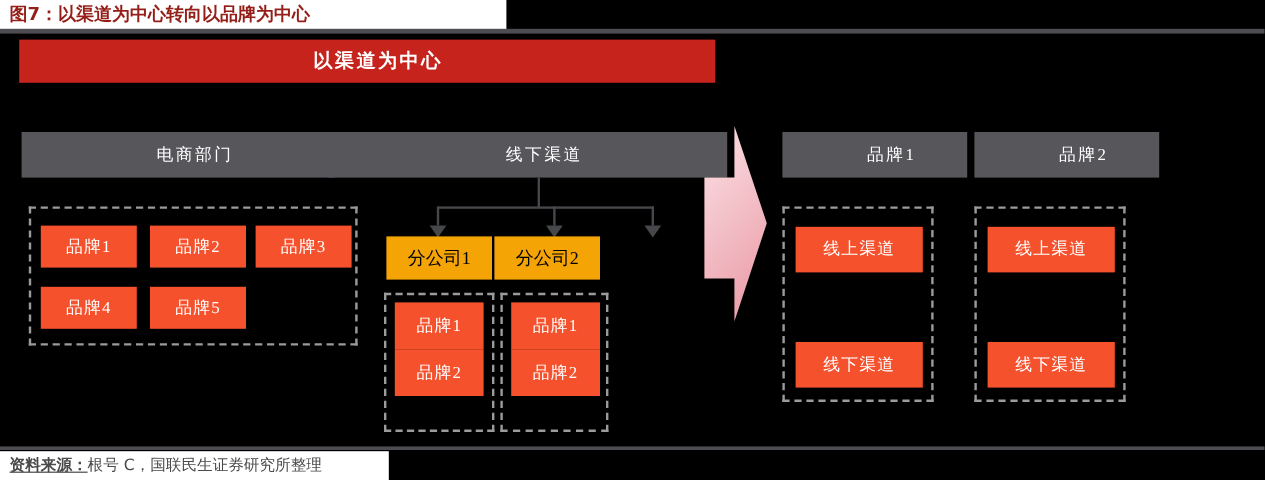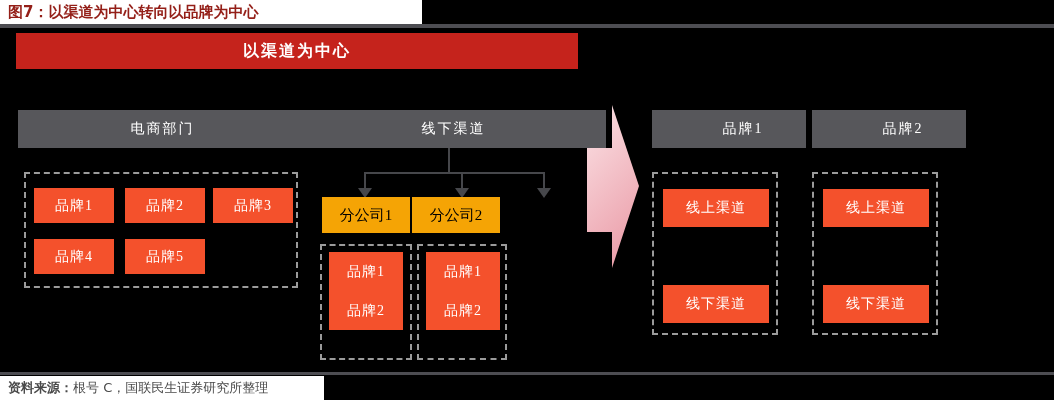--- a/index.html
+++ b/index.html
@@ -11,20 +11,21 @@
   .title-patch{left:0;top:0;width:422px;height:25px;display:flex;align-items:center;}
   .fig-title{margin-left:8px;font-size:15px;font-weight:bold;color:#941F18;white-space:nowrap;}
   .rule{position:absolute;left:0;width:1054px;background:#4D4D52;}
   .top-rule{top:24px;height:4px;}
   .bottom-rule{top:372px;height:3px;}
   .banner{
     position:absolute;top:33px;height:36px;background:#C5231C;color:#fff;
     display:flex;align-items:center;justify-content:center;
     font-size:16px;font-weight:bold;letter-spacing:2px;
     font-family:"Liberation Serif",serif;
+    padding-left:18px;
   }
   .banner-left{left:16px;width:562px;}
   .banner-right{left:651px;width:375px;}
   .ghead{
     position:absolute;top:110px;height:38px;background:#57575B;color:#fff;
     display:flex;align-items:center;justify-content:center;font-size:14px;
     letter-spacing:2px;font-family:"Liberation Serif",serif;padding-left:28px;
   }
   .dashbox{position:absolute;border:2px dashed #9B9B9B;box-sizing:border-box;}
   .chip{
@@ -38,21 +39,21 @@
     font-family:"Liberation Serif",serif;
   }
   .cline{position:absolute;background:#46474B;}
   .ahead{
     position:absolute;width:0;height:0;
     border-left:7px solid transparent;border-right:7px solid transparent;
     border-top:10px solid #46474B;
   }
   .src-patch{left:0;top:376px;width:324px;height:24px;display:flex;align-items:center;}
   .src-line{margin-left:8px;font-size:13px;color:#4A4A4A;white-space:nowrap;}
-  .src-label{font-weight:bold;}
+  .src-label{font-weight:bold;text-decoration:underline;}
   .arrow-svg{position:absolute;left:580px;top:100px;}
 </style>
 </head>
 <body>
 
 <div class="stage">
 
   <div class="patch title-patch">
     <span class="fig-title">图7：以渠道为中心转向以品牌为中心</span>
   </div>

